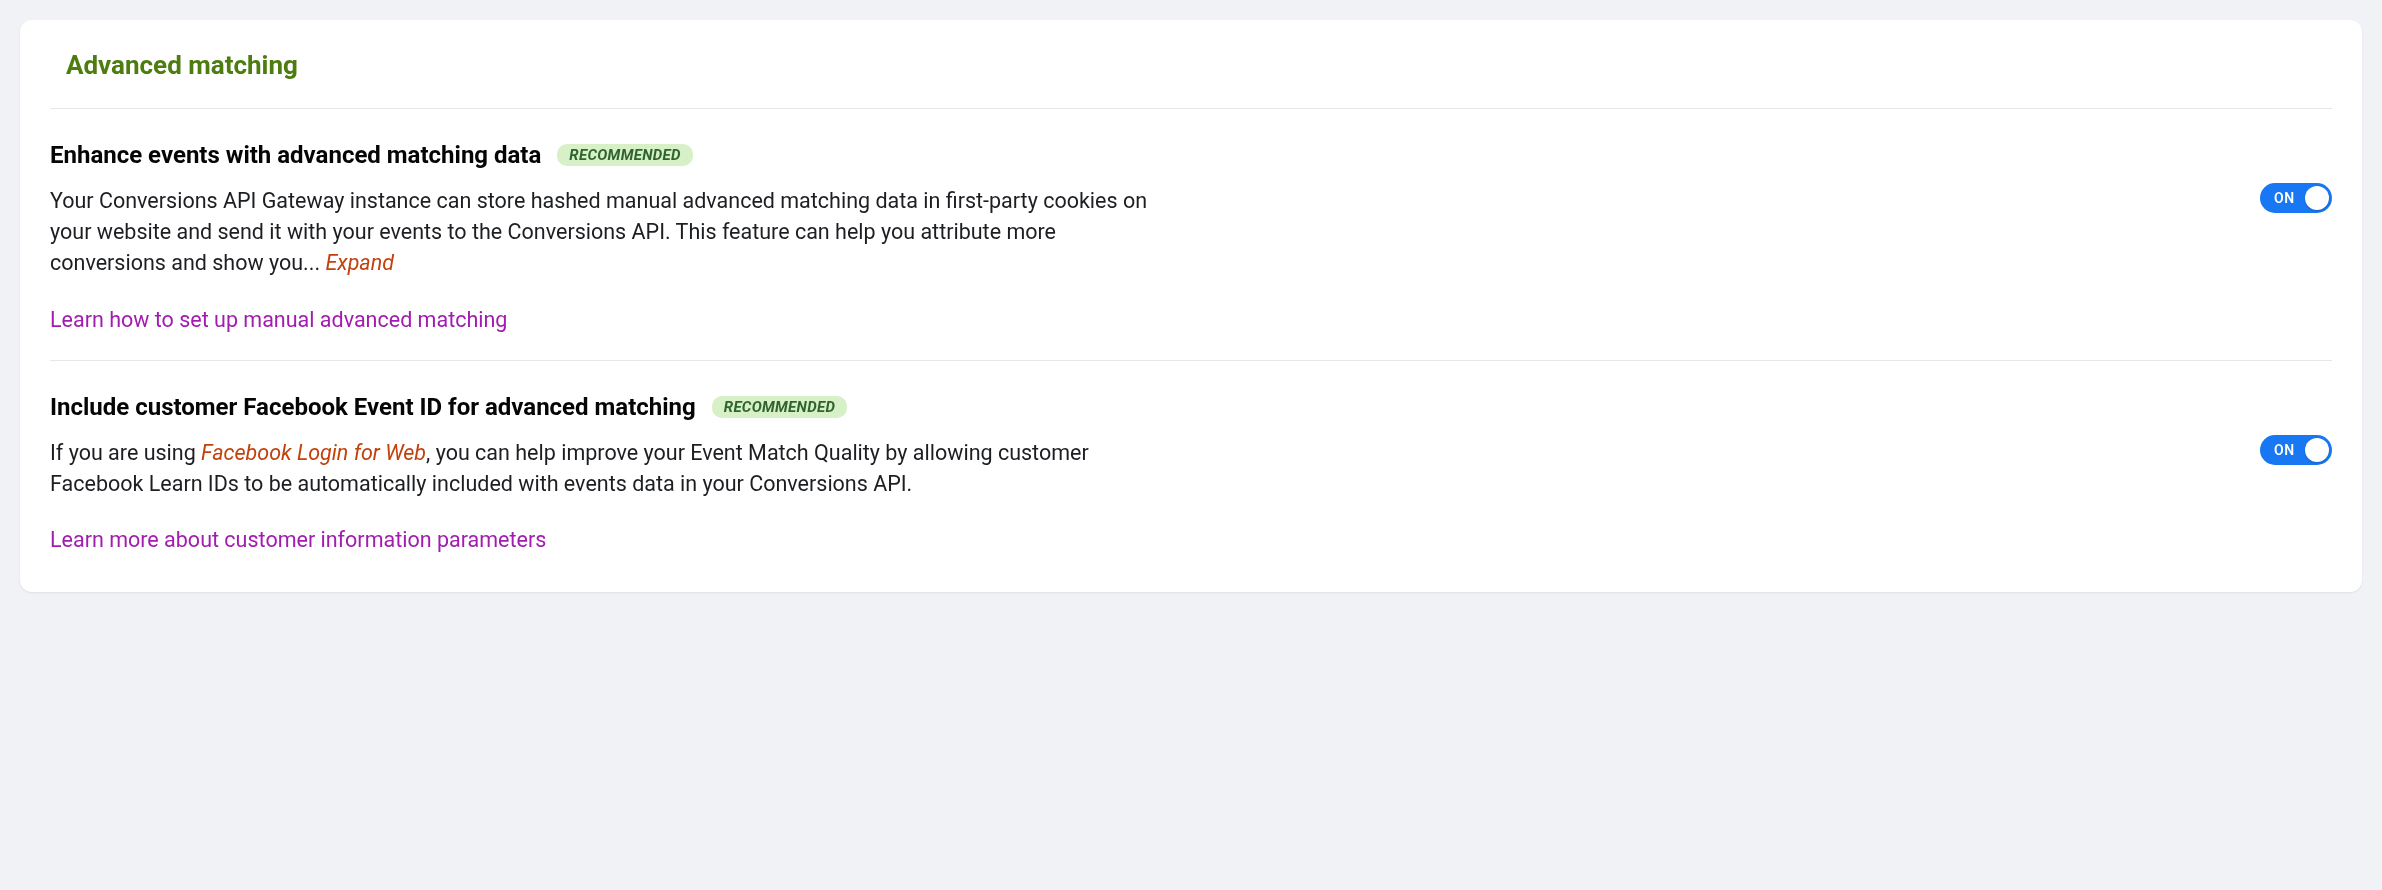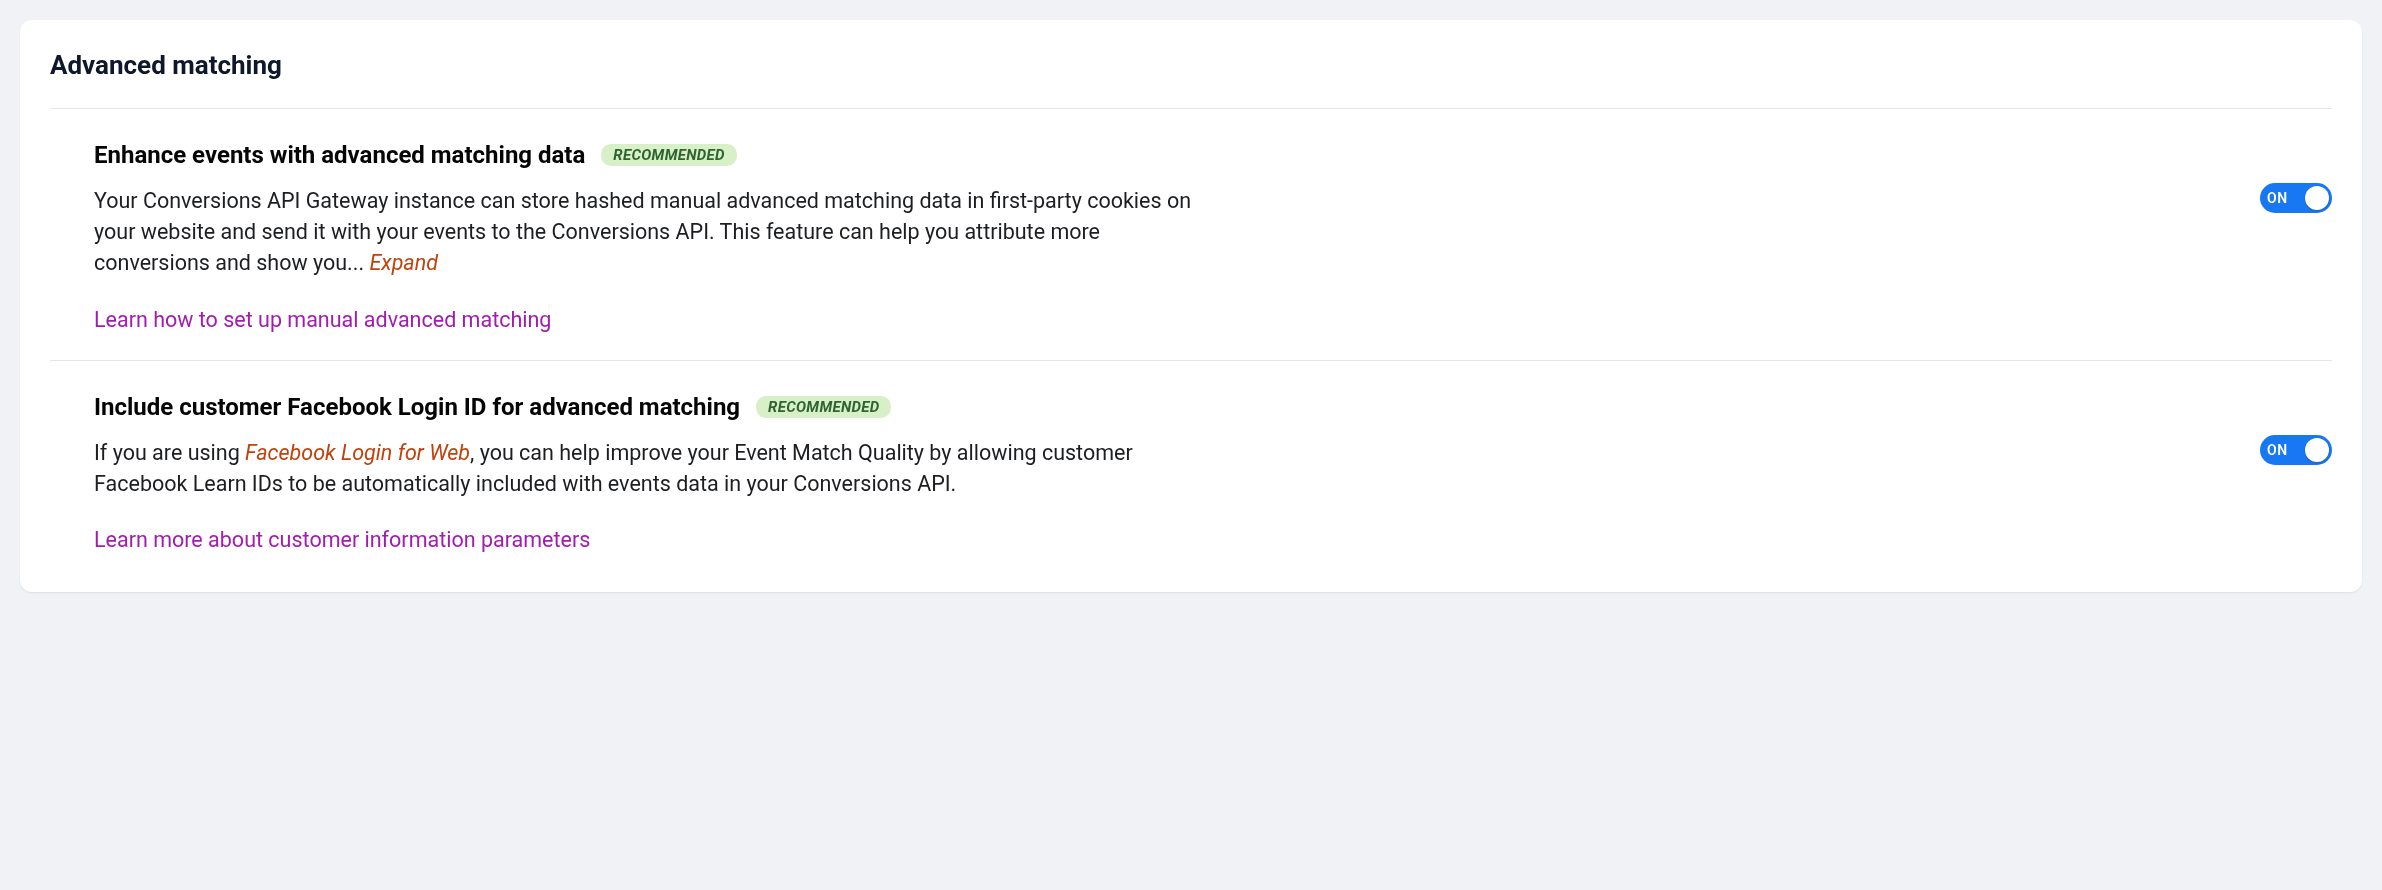--- a/index.html
+++ b/index.html
@@ -17,22 +17,23 @@
     .card {
       background: #ffffff;
       border-radius: 12px;
       box-shadow: 0 1px 2px rgba(0, 0, 0, 0.08);
       padding: 30px 30px 40px 30px;
       max-width: 2382px;
     }
     .section-title {
       font-size: 26px;
       font-weight: 700;
-      color: #0f172a;
+      color: #4d7c0f;
       margin-bottom: 14px;
+      margin-left: 16px;
     }
     .section-subtitle {
       font-size: 21.5px;
       color: #1c1e21;
       margin-bottom: 0;
     }
     .divider {
       height: 1px;
       background: #e4e6eb;
       margin-top: 28px;
@@ -41,21 +42,20 @@
     }
     .setting-row {
       display: flex;
       align-items: flex-start;
       justify-content: space-between;
       gap: 60px;
     }
     .setting-content {
       flex: 1;
       max-width: 1100px;
-      margin-left: 44px;
     }
     .setting-heading-row {
       display: flex;
       align-items: center;
       gap: 16px;
       margin-bottom: 16px;
     }
     .setting-heading {
       font-size: 24px;
       font-weight: 700;
@@ -99,21 +99,21 @@
       width: 72px;
       height: 30px;
       background: #1877f2;
       border-radius: 999px;
       cursor: pointer;
       display: flex;
       align-items: center;
     }
     .toggle-label {
       position: absolute;
-      left: 7px;
+      left: 14px;
       font-size: 14px;
       font-weight: 600;
       color: #ffffff;
       letter-spacing: 0.5px;
     }
     .toggle-knob {
       position: absolute;
       right: 3px;
       width: 24px;
       height: 24px;
@@ -147,21 +147,21 @@
         <span class="toggle-knob"></span>
       </div>
     </div>
   </div>
 
   <hr class="divider">
 
   <div class="setting-row">
     <div class="setting-content">
       <div class="setting-heading-row">
-        <h2 class="setting-heading">Include customer Facebook Login ID for advanced matching</h2>
+        <h2 class="setting-heading">Include customer Facebook Event ID for advanced matching</h2>
         <span class="badge">RECOMMENDED</span>
       </div>
       <p class="setting-description">
         <span>If you are using </span><a class="link">Facebook Login for Web</a><span>, you can help improve your Event Match Quality by allowing customer Facebook Learn IDs to be automatically included with events data in your Conversions API.</span>
       </p>
       <a class="secondary-link">Learn more about customer information parameters</a>
     </div>
     <div class="toggle-wrap">
       <div class="toggle">
         <span class="toggle-label">ON</span>

